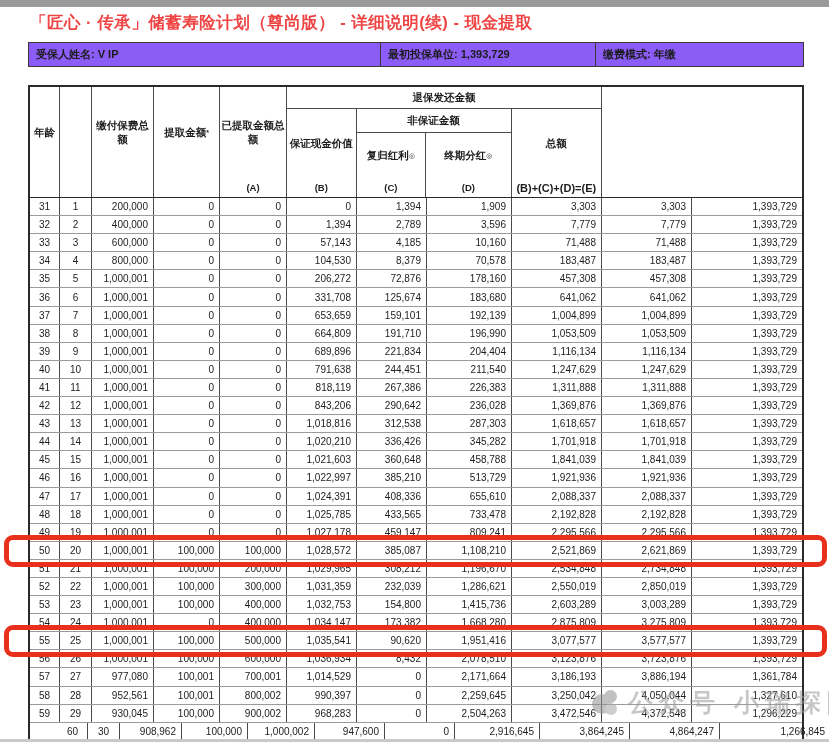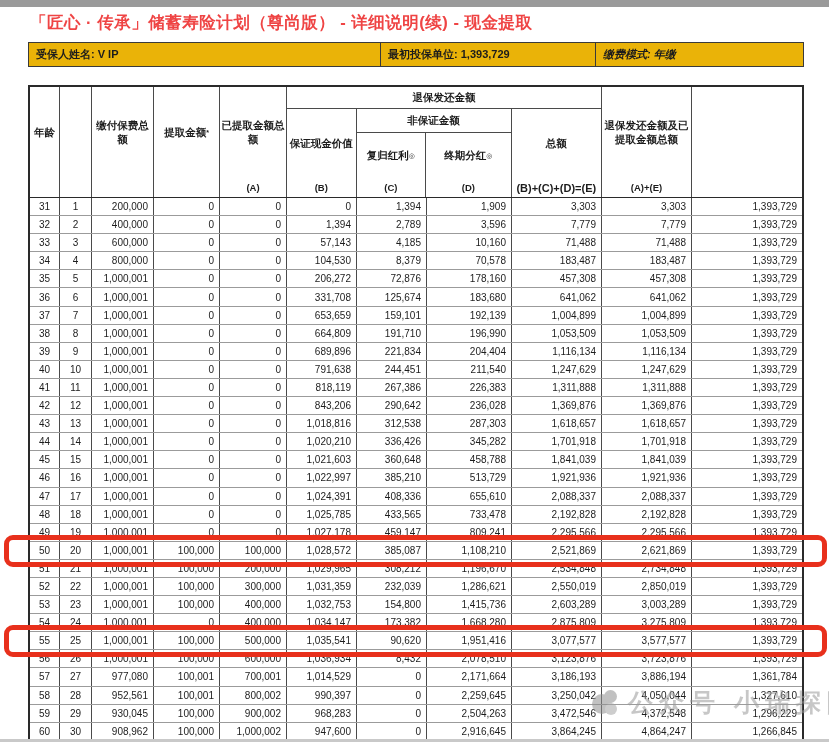--- a/index.html
+++ b/index.html
@@ -13,28 +13,28 @@
   .bottom-strip { position:absolute; left:0; top:739px; width:829px; height:3px; background:#c9c9c9; }
 
   .page-title {
     position:absolute; left:30px; top:12px; width:780px;
     font-size:16.5px; font-weight:bold; color:#ef4444; letter-spacing:0.5px;
     white-space:nowrap;
   }
 
   .info-bar {
     position:absolute; left:28px; top:42px; width:776px; height:25px;
-    border:1.5px solid #3a3a3a; display:flex; background:#eab308;
+    border:1.5px solid #3a3a3a; display:flex; background:#8b5cf6;
   }
   .info-cell {
     height:100%; display:flex; align-items:center; padding-left:7px;
     font-size:11px; font-weight:bold; border-right:1.5px solid #3a3a3a;
     white-space:nowrap; overflow:hidden;
   }
-  .info-cell:last-child { border-right:none;font-style:italic; }
+  .info-cell:last-child { border-right:none; }
   .ic0 { width:352px; } .ic1 { width:215px; } .ic2 { flex:1; }
 
   .table-wrap {
     position:absolute; left:28px; top:85px; width:776px;
     border:2px solid #2a2a2a; background:#fff;
   }
 
   
   .thead { display:flex; height:111px; border-bottom:1.5px solid #2a2a2a; font-weight:bold; }
   .hcol { display:flex; flex-direction:column; border-right:1px solid #4a4a4a; }
@@ -57,21 +57,21 @@
   .hsub-title { height:24px; border-bottom:1px solid #4a4a4a; display:flex; align-items:center; justify-content:center; font-size:10.5px;text-align:right; }
   .hsub-body { flex:1; display:flex; }
   .hsub .hcol:last-child, .hgroup-body > .hcol:last-child { border-right:none; }
 
   
   .trow {
     display:grid;
     grid-template-columns:30px 32px 62px 66px 67px 70px 70px 85px 90px 90px 110px;
     height:18.1px; border-bottom:1px solid #9b9b9b; font-size:10px;
   }
-  .trow:last-child { border-bottom:none; }
+  .trow:last-child { border-bottom:none;padding-left:28px; }
   .cell {
     display:flex; align-items:center; justify-content:flex-end;
     padding-right:5px; border-right:1px solid #4a4a4a; overflow:hidden; white-space:nowrap;
   }
   .cell.c0, .cell.c1 { justify-content:center; padding-right:0;text-align:right; }
   .cell.c10 { border-right:none; }
 
   
   .hlbox {
     position:absolute; left:-26px; width:823px;
@@ -165,24 +165,20 @@
               </div>
             </div>
           </div>
           <div class="hcol w8">
             <div class="hlabel">总额</div>
             <div class="hletter small">(B)+(C)+(D)=(E)</div>
           </div>
         </div>
       </div>
 
-      <div class="hcol w9">
-        <div class="hlabel">退保发还金额及已提取金额总额</div>
-        <div class="hletter">(A)+(E)</div>
-      </div>
 
       <div class="hcol w10">
         <div class="hletter"></div>
       </div>
     </div>
 
     <div class="tbody">
         <div class="trow">
           <div class="cell c0">31</div>
           <div class="cell c1">1</div>

